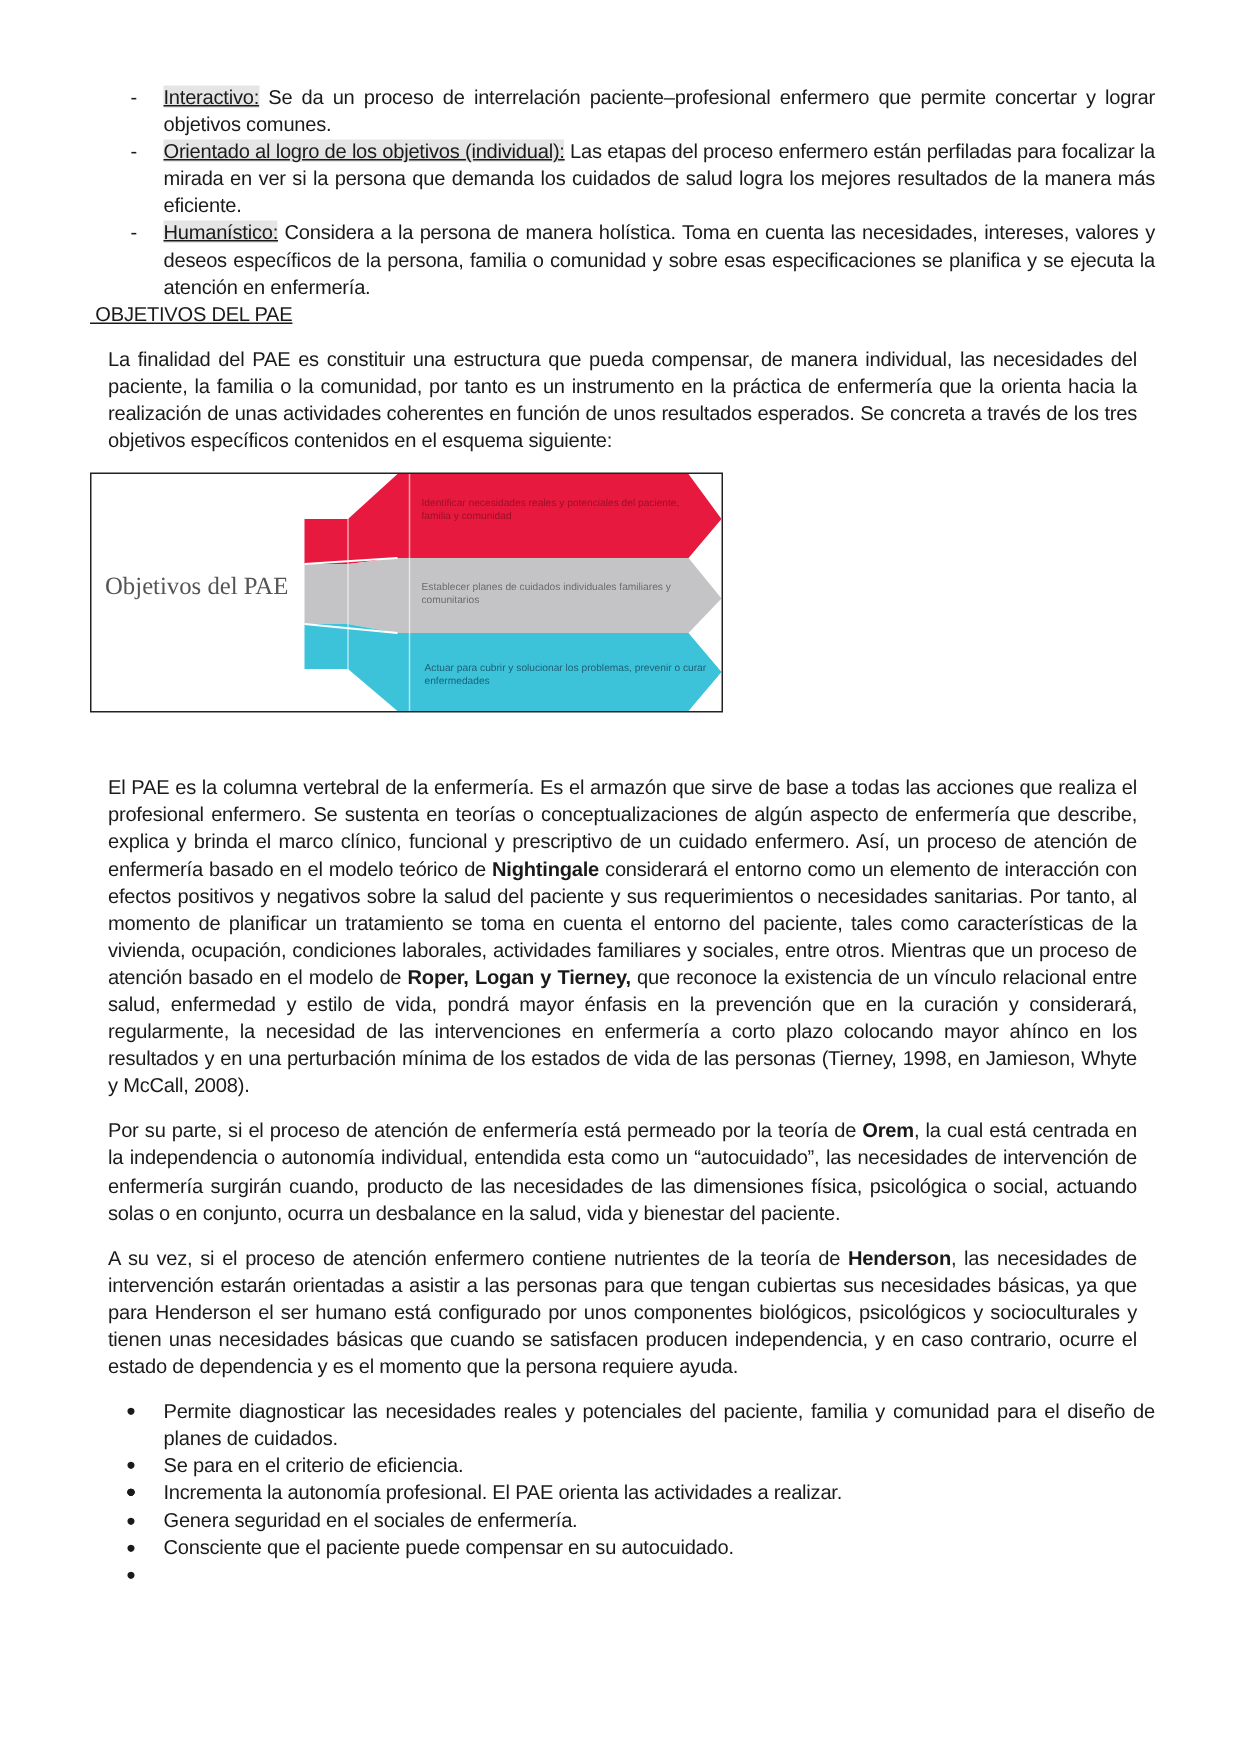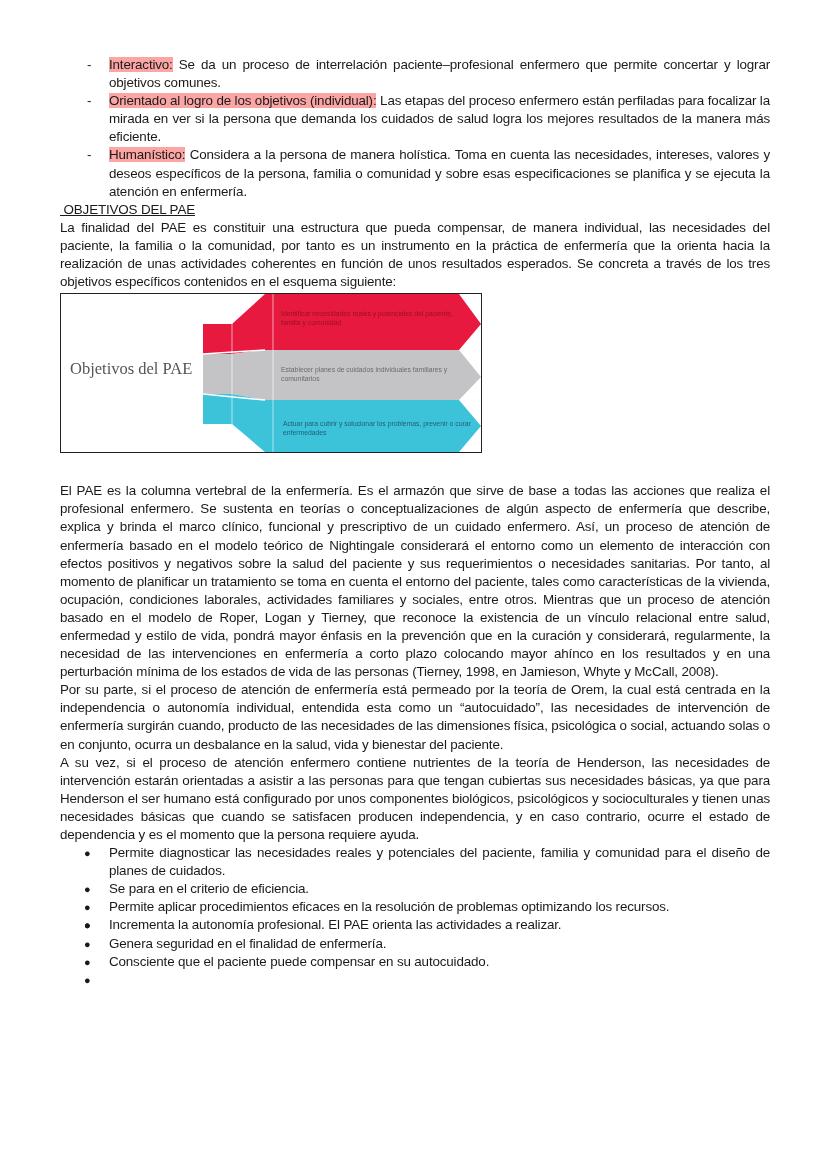--- a/index.html
+++ b/index.html
@@ -4,24 +4,24 @@
   <style>
     html, body { margin: 0; padding: 0; background: #ffffff; }
     body { width: 828px; height: 1170px; position: relative; overflow: hidden;
            font-family: "Liberation Sans", sans-serif; color: #1a1a1a; }
     .page { position: absolute; left: 60px; top: 56px; width: 710px;
             font-size: 13.4px; line-height: 18.1px; letter-spacing: -0.15px; }
     .just { text-align: justify; }
     .dash-list { list-style: none; margin: 0; padding: 0; }
     .dash-list li { position: relative; padding-left: 49px; text-align: justify; }
     .dash-list li .dash { position: absolute; left: 27px; top: 0; }
-    .hl { background: #fca5a5; }
+    .hl { background: #e5e5e5; text-decoration: underline; }
     .heading { font-weight: normal; text-decoration: underline; margin: 0; font-size: 13.4px; line-height: 18.1px; }
-    p { margin: 0; }
-    b { font-weight: normal; }
+    p { margin: 12px; }
+    b { font-weight: bold; }
     .diagram { position: relative; width: 420px; height: 158px; border: 1.5px solid #222;
                margin: 2px 0 0 0; background: #fff; overflow: hidden; }
     .diagram .label { position: absolute; left: 9px; top: 66px; font-family: "Liberation Serif", serif;
                       font-size: 16.5px; color: #555; letter-spacing: 0; }
     .diagram svg { position: absolute; left: 0; top: 0; }
     .diagram .arrow-text { position: absolute; font-size: 6.8px; line-height: 8.5px; letter-spacing: 0; }
     .bullet-list { list-style: none; margin: 0; padding: 0; }
     .bullet-list li { position: relative; padding-left: 49px; text-align: justify; }
     .bullet-list li .dot { position: absolute; left: 24px; top: 0; font-size: 11px; }
     .gap { height: 29px; }
@@ -68,22 +68,22 @@
 
   <div class="gap"></div>
 
   <p class="just"><span>El PAE es la columna vertebral de la enfermería. Es el armazón que sirve de base a todas las acciones que realiza el profesional enfermero. Se sustenta en teorías o conceptualizaciones de algún aspecto de enfermería que describe, explica y brinda el marco clínico, funcional y prescriptivo de un cuidado enfermero. Así, un proceso de atención de enfermería basado en el modelo teórico de </span><b>Nightingale</b><span> considerará el entorno como un elemento de interacción con efectos positivos y negativos sobre la salud del paciente y sus requerimientos o necesidades sanitarias. Por tanto, al momento de planificar un tratamiento se toma en cuenta el entorno del paciente, tales como características de la vivienda, ocupación, condiciones laborales, actividades familiares y sociales, entre otros. Mientras que un proceso de atención basado en el modelo de </span><b>Roper, Logan y Tierney,</b><span> que reconoce la existencia de un vínculo relacional entre salud, enfermedad y estilo de vida, pondrá mayor énfasis en la prevención que en la curación y considerará, regularmente, la necesidad de las intervenciones en enfermería a corto plazo colocando mayor ahínco en los resultados y en una perturbación mínima de los estados de vida de las personas (Tierney, 1998, en Jamieson, Whyte y McCall, 2008).</span></p>
   <p class="just"><span>Por su parte, si el proceso de atención de enfermería está permeado por la teoría de </span><b>Orem</b><span>, la cual está centrada en la independencia o autonomía individual, entendida esta como un “autocuidado”, las necesidades de intervención de enfermería surgirán cuando, producto de las necesidades de las dimensiones física, psicológica o social, actuando solas o en conjunto, ocurra un desbalance en la salud, vida y bienestar del paciente.</span></p>
   <p class="just"><span>A su vez, si el proceso de atención enfermero contiene nutrientes de la teoría de </span><b>Henderson</b><span>, las necesidades de intervención estarán orientadas a asistir a las personas para que tengan cubiertas sus necesidades básicas, ya que para Henderson el ser humano está configurado por unos componentes biológicos, psicológicos y socioculturales y tienen unas necesidades básicas que cuando se satisfacen producen independencia, y en caso contrario, ocurre el estado de dependencia y es el momento que la persona requiere ayuda.</span></p>
 
   <ul class="bullet-list">
     <li><span class="dot">●</span><span>Permite diagnosticar las necesidades reales y potenciales del paciente, familia y comunidad para el diseño de planes de cuidados.</span></li>
     <li><span class="dot">●</span><span>Se para en el criterio de eficiencia.</span></li>
-    <li><span class="dot">●</span><span>Permite aplicar procedimientos eficaces en la resolución de problemas optimizando los recursos.</span></li>
+    <li><span class="dot">●</span></li>
     <li><span class="dot">●</span></li>
     <li><span class="dot">●</span></li>
     <li><span class="dot">●</span><span>Incrementa la autonomía profesional. El PAE orienta las actividades a realizar.</span></li>
-    <li><span class="dot">●</span><span>Genera seguridad en el finalidad de enfermería.</span></li>
+    <li><span class="dot">●</span><span>Genera seguridad en el sociales de enfermería.</span></li>
     <li><span class="dot">●</span><span>Consciente que el paciente puede compensar en su autocuidado.</span></li>
     <li><span class="dot">●</span></li>
   </ul>
 
 </div>
 
 </body></html>

